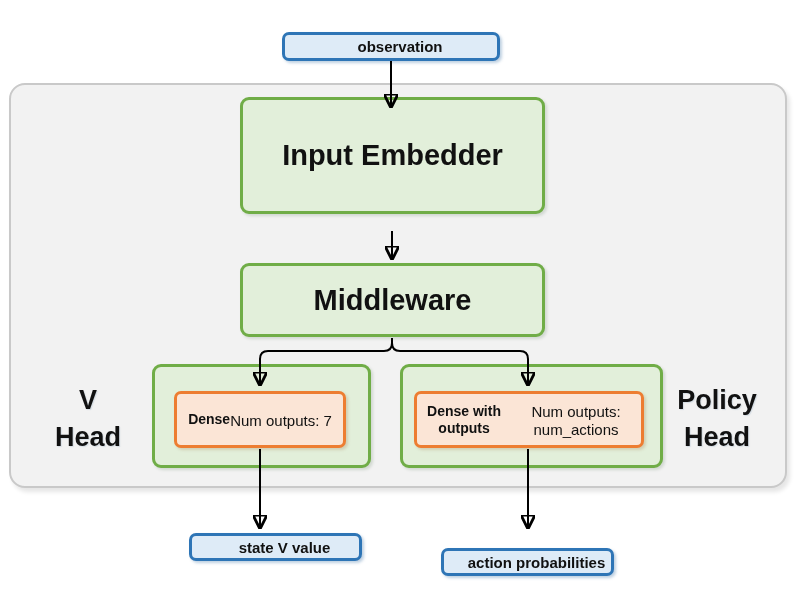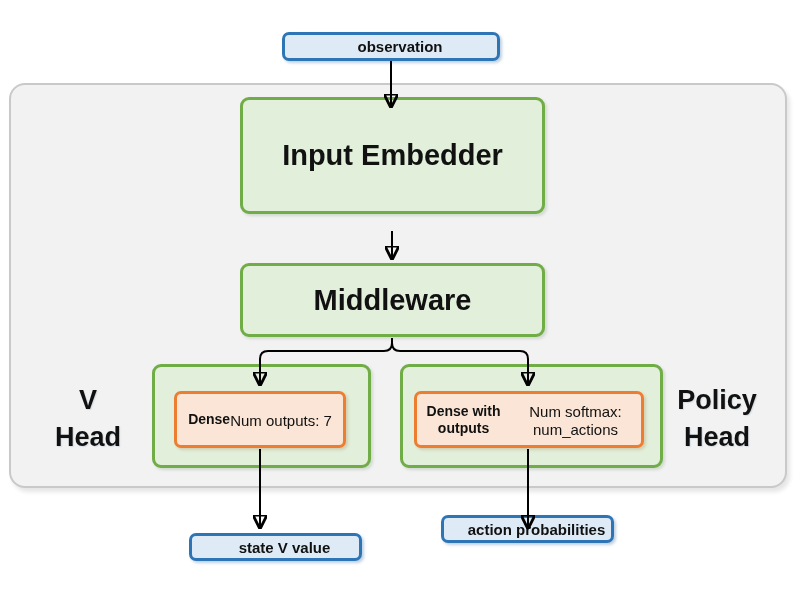--- a/index.html
+++ b/index.html
@@ -41,21 +41,21 @@
   }
 
   .obs            { left:282px; top:32px;  width:218px; height:29px; }
   .input-embedder { left:240px; top:97px; width:305px; height:117px; font-size:29px; }
   .middleware     { left:240px; top:263px; width:305px; height:74px;  font-size:29px; }
   .v-head-box     { left:152px; top:364px; width:219px; height:104px; }
   .policy-head-box{ left:400px; top:364px; width:263px; height:104px; }
   .dense          { left:174px; top:391px; width:172px; height:57px; }
   .dense-softmax  { left:414px; top:391px; width:230px; height:57px; }
   .state-v        { left:189px; top:533px; width:173px; height:28px; }
-  .action-prob    { left:441px; top:515px; width:173px; height:28px; }
+  .action-prob    { left:441px; top:548px; width:173px; height:28px; }
 
   .node-title { font-weight:bold; font-size:14px; line-height:17px; }
   .node-sub   { font-weight:normal; font-size:15px; line-height:18px; margin-top:2px; }
 
   .side-label {
     position:absolute; font-weight:bold; font-size:27px;
     line-height:37px; text-align:center; color:#111;
     text-shadow:1px 1px 1px rgba(120,150,180,0.25);
   }
   .v-head-label      { left:36px;  top:382px; width:104px; }
@@ -91,21 +91,21 @@
   <div class="node green v-head-box"></div>
   <div class="node green policy-head-box"></div>
 
   <div class="node orange dense">
     <div class="node-title">Dense</div>
     <div class="node-sub">Num outputs: 7</div>
   </div>
 
   <div class="node orange dense-softmax">
     <div class="node-title">Dense with outputs</div>
-    <div class="node-sub">Num softmax: num_actions</div>
+    <div class="node-sub">Num outputs: num_actions</div>
   </div>
 
   <div class="side-label v-head-label">
     <div>V</div>
     <div>Head</div>
   </div>
 
   <div class="side-label policy-head-label">
     <div>Policy</div>
     <div>Head</div>

